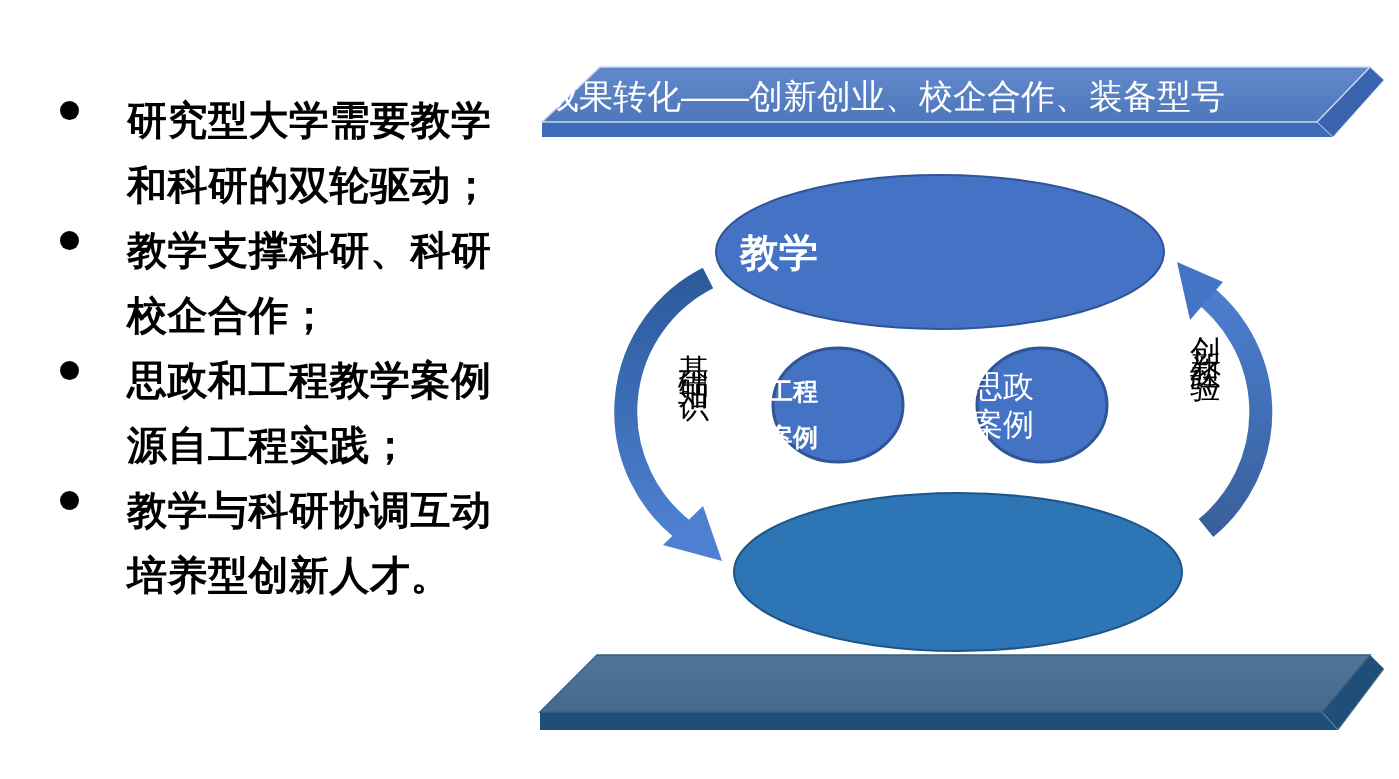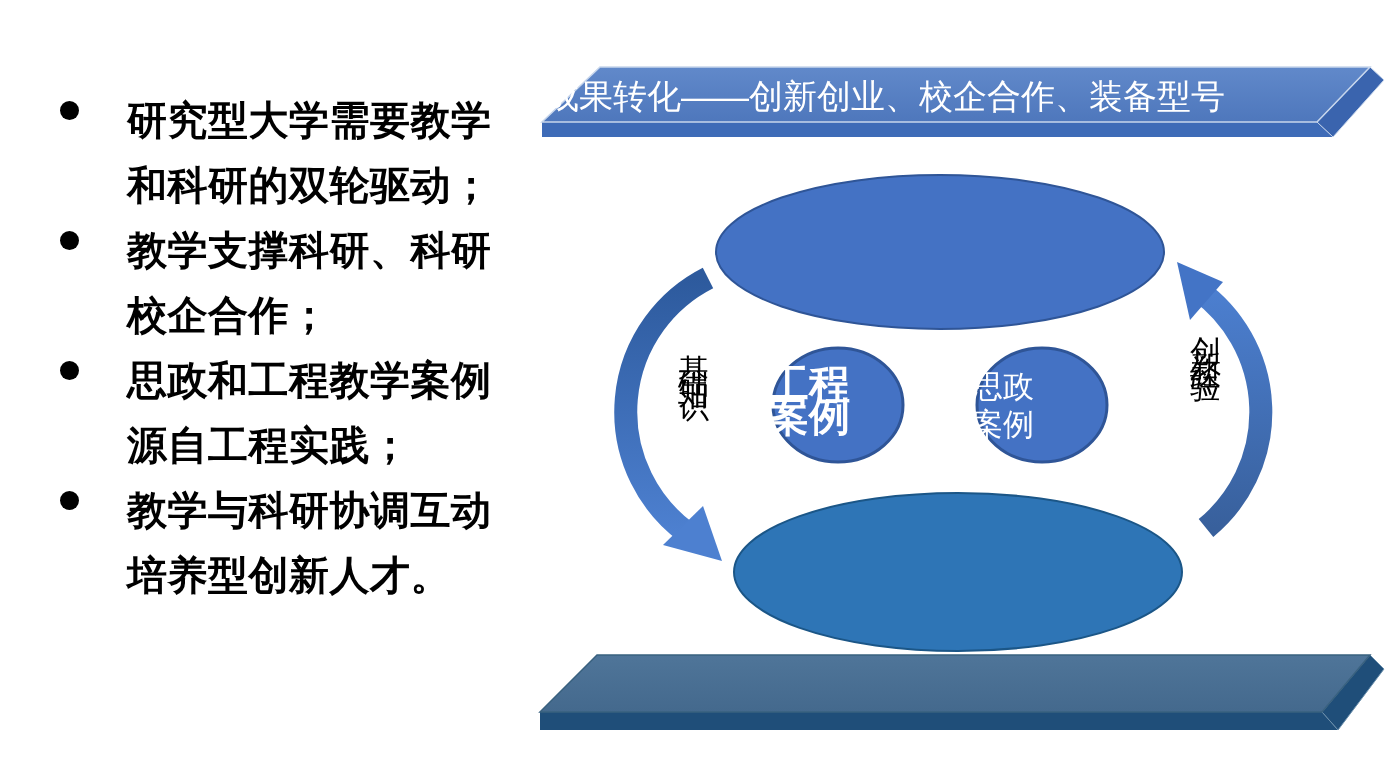--- a/index.html
+++ b/index.html
@@ -48,21 +48,21 @@
   
   .lbl {
     position: absolute;
     color: #ffffff;
     white-space: pre-line;
   }
   .lbl-banner-top    { left: 545px; top: 77px;  width: 810px; font-size: 34px; line-height: 38px; }
   .lbl-banner-bottom { left: 540px; top: 667px; width: 800px; font-size: 32px; line-height: 36px; }
   .lbl-teaching      { left: 740px; top: 230px; width: 400px; font-size: 39px; line-height: 45px; font-weight: 700; }
   .lbl-research      { left: 758px; top: 550px; width: 400px; font-size: 39px; line-height: 45px; font-weight: 700; }
-  .lbl-circle1       { left: 768px; top: 368px; width: 140px; font-size: 41px; line-height: 32px; font-weight: 700; }
+  .lbl-circle1       { left: 768px; top: 368px; width: 140px; font-size: 25px; line-height: 46px; font-weight: 700; }
   .lbl-circle2       { left: 972px; top: 368px; width: 140px; font-size: 31px; line-height: 38px; font-weight: 400; }
   .vlabel {
     position: absolute;
     writing-mode: vertical-rl;
     text-orientation: upright;
     color: #000000;
     font-size: 31px;
     letter-spacing: 12px;
     white-space: nowrap;
   }
@@ -148,20 +148,21 @@
 
     <ellipse cx="958" cy="572" rx="224" ry="79" fill="#2E75B6"></ellipse>
     <ellipse cx="958" cy="572" rx="224" ry="79" fill="none" stroke="#1B5687" stroke-width="2"></ellipse>
 
     <ellipse cx="838" cy="405" rx="65" ry="57" stroke="#2F5597" stroke-width="3" fill="#4472C4"></ellipse>
 
     <ellipse cx="1042" cy="405" rx="65" ry="57" stroke="#2F5597" stroke-width="3" fill="#4472C4"></ellipse>
   </svg>
 
   <div class="lbl lbl-banner-top">成果转化——创新创业、校企合作、装备型号</div>
+  <div class="lbl lbl-teaching">教学</div>
   <div class="lbl lbl-circle1">工程
 案例</div>
   <div class="lbl lbl-circle2">思政
 案例</div>
   <div class="vlabel vlabel-left">基础知识</div>
   <div class="vlabel vlabel-right">创新经验</div>
 
 </div>
 
 </body></html>

